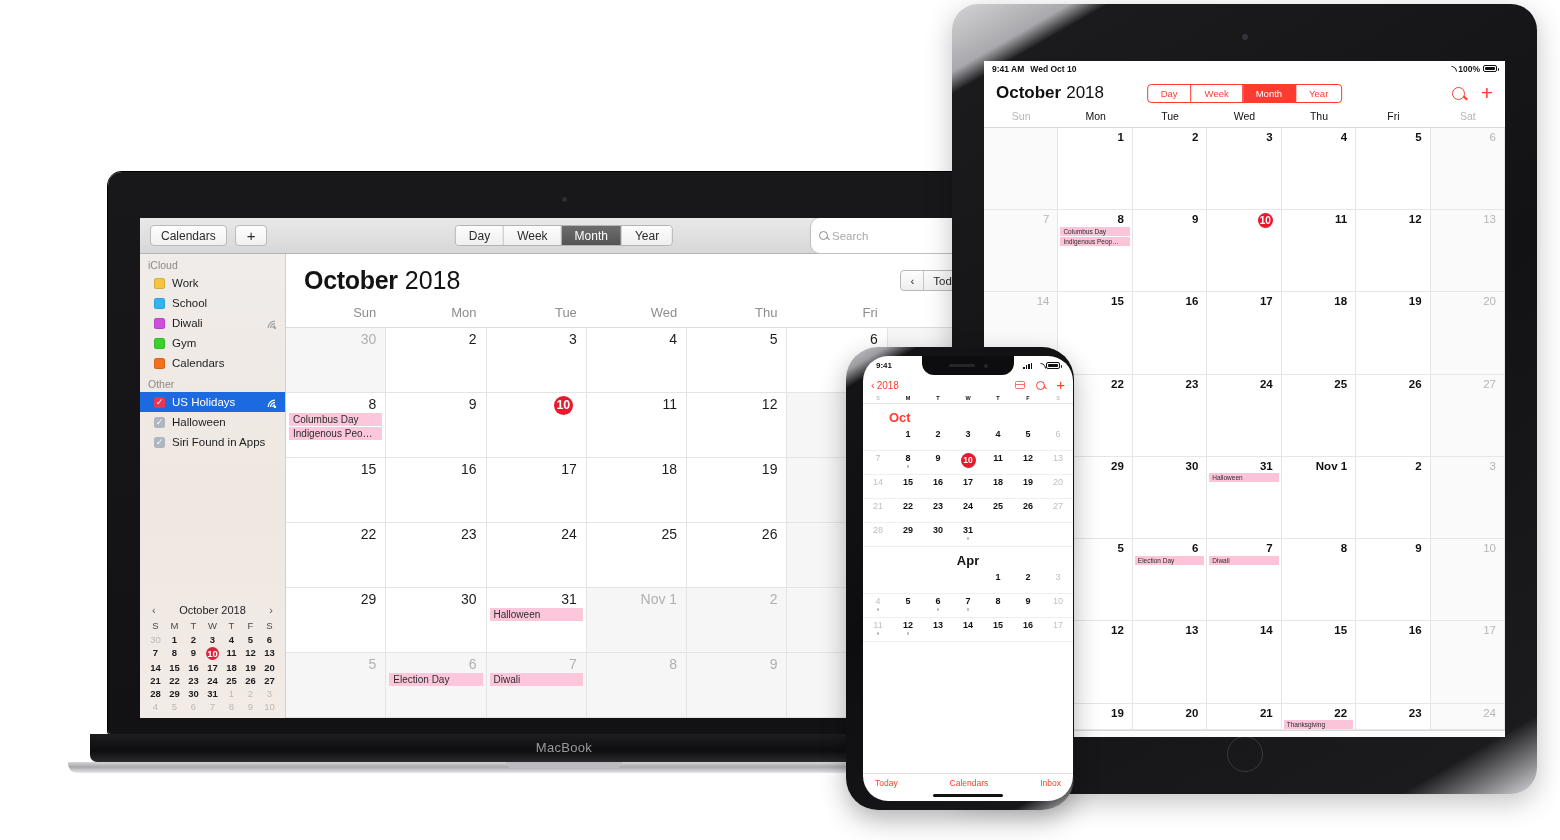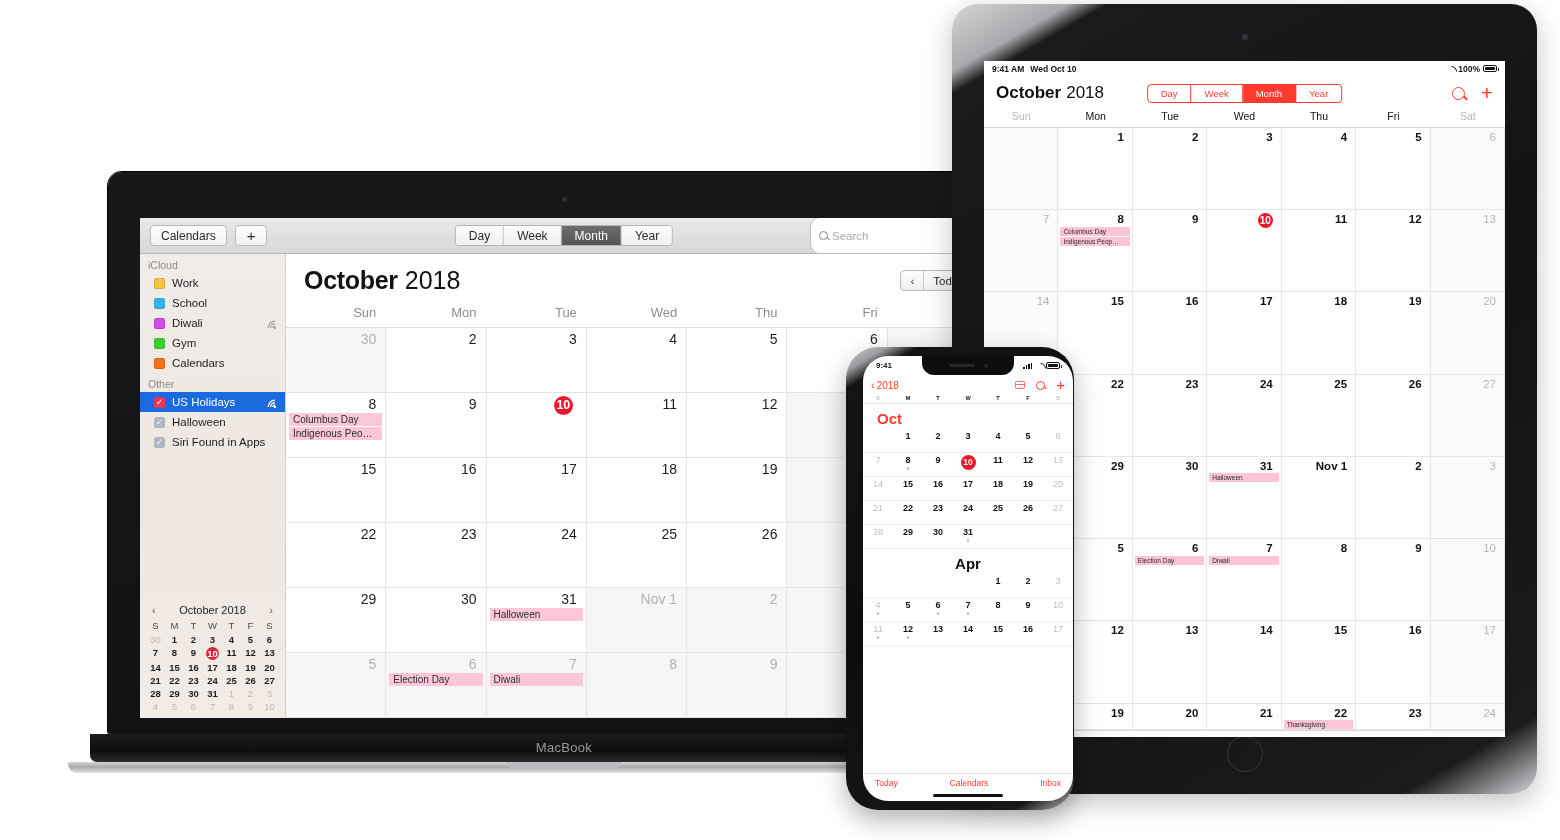--- a/index.html
+++ b/index.html
@@ -213,21 +213,21 @@
   .ph-tools { margin-left:auto; display:flex; align-items:center; gap:11px;}
   .ph-ico-list { width:10px;height:8px;border:1.2px solid #ff6b6b;border-radius:1.5px;position:relative;}
   .ph-ico-list::after{content:'';position:absolute;left:0;right:0;top:2px;height:1.2px;background:#ff6b6b;}
   .ph-mag { width:9px;height:9px;border:1.3px solid #ff3b30;border-radius:50%;position:relative;}
   .ph-mag::after{content:'';position:absolute;width:4px;height:1.3px;background:#ff3b30;right:-3px;bottom:0;transform:rotate(45deg);}
   .ph-plus{ color:#ff3b30; font-size:15px; line-height:10px; font-weight:300;}
   .ph-dow { display:grid; grid-template-columns:repeat(7,1fr); border-bottom:1px solid #e2e2e2;
      padding-bottom:2px;}
   .ph-dow span{ text-align:center; font-size:5.5px; color:#111; font-weight:bold;}
   .ph-dow span.wk{color:#c0c0c0;}
-  .ph-monlabel { color:#ff3b30; font-size:15px; font-weight:bold; padding:6px 0 2px 14px;}
+  .ph-monlabel { color:#ff3b30; font-size:13px; font-weight:bold; padding:6px 0 2px 26px;}
   .ph-monlabel.ctr { padding-left:0; text-align:center; color:#111;}
   .ph-grid { display:grid; grid-template-columns:repeat(7,1fr); }
   .ph-day { height:24px; display:flex; flex-direction:column; align-items:center; justify-content:flex-start;
      padding-top:2px; font-size:9px; font-weight:bold; color:#111; border-bottom:1px solid #efefef;}
   .ph-day.dim { color:#c0c0c0; font-weight:500;}
   .ph-day .tdy { background:#e8192c; color:#fff; border-radius:50%; width:15px;height:15px;
      line-height:15px; text-align:center; font-size:8.5px;}
   .ph-dot { width:2.5px;height:2.5px;border-radius:50%;background:#b9b9b9;margin-top:2px;}
   .ph-tab { position:absolute; bottom:10px; left:0; right:0; height:18px; display:flex;
      align-items:center; justify-content:space-between; padding:0 12px;

